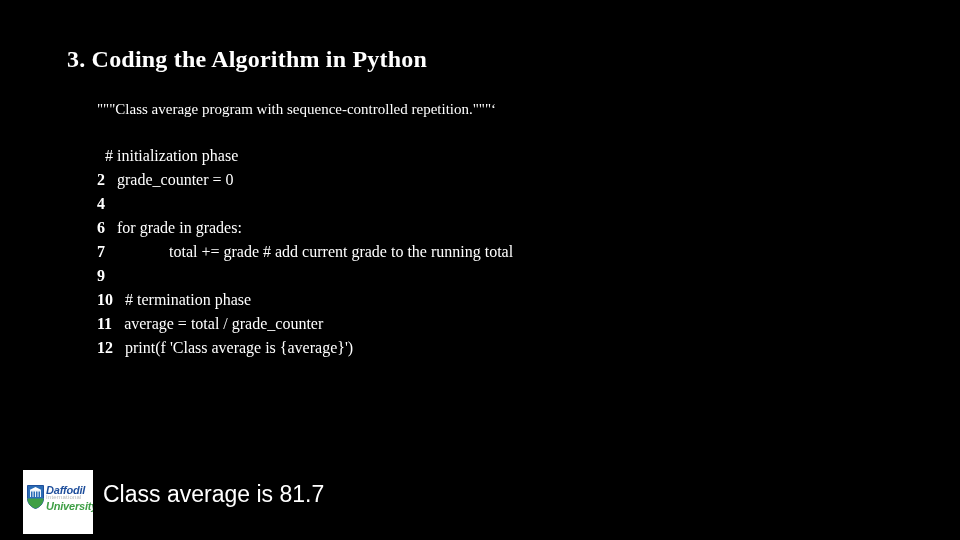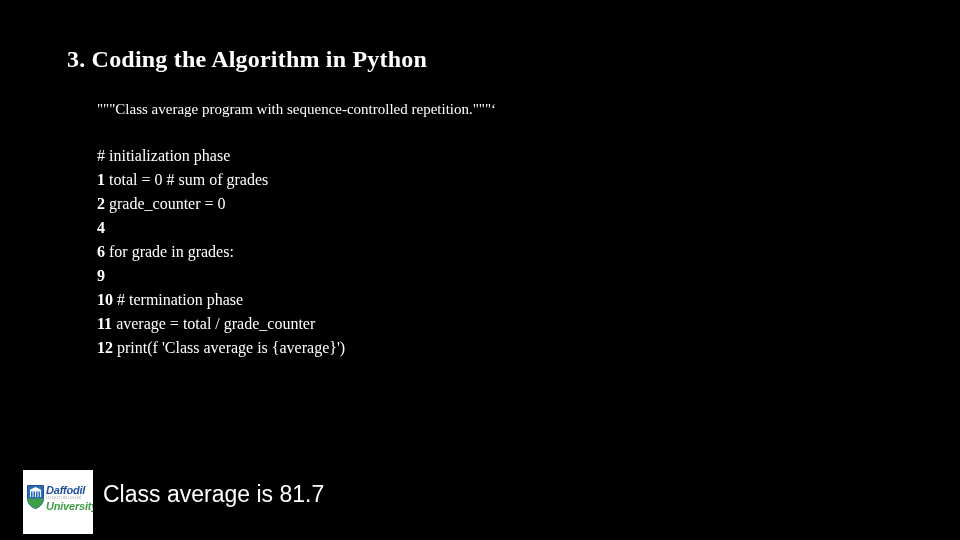--- a/index.html
+++ b/index.html
@@ -58,20 +58,21 @@
     font-size: 16px;
     color: #ffffff;
   }
   .ln {
     font-weight: bold;
     font-family: "Liberation Serif", "DejaVu Serif", serif;
   }
   .code-text {
     font-weight: normal;
     font-family: "Liberation Serif", "DejaVu Serif", serif;
+    margin-left: 8px;
   }
   .output-line {
     position: absolute;
     left: 103px;
     top: 481px;
     font-family: "Liberation Sans", "DejaVu Sans", sans-serif;
     font-size: 23px;
     line-height: 26px;
     color: #ffffff;
     white-space: nowrap;
@@ -147,24 +148,24 @@
 <body>
 
 <div class="slide">
 
   <div class="slide-title">3. Coding the Algorithm in Python</div>
 
   <div class="docstring">"""Class average program with sequence-controlled repetition."""‘</div>
 
   <div class="code-block">
       <span class="code-line"><span class="ln"></span><span></span><span class="code-text"># initialization phase</span></span>
-      <span class="code-line"><span class="ln">1</span><span> </span><span class="code-text">total = 0 # sum of grades</span></span>
       <span class="code-line"><span class="ln">2</span><span> </span><span class="code-text">grade_counter = 0</span></span>
       <span class="code-line"><span class="ln">4</span><span> </span><span class="code-text"></span></span>
       <span class="code-line"><span class="ln">6</span><span> </span><span class="code-text">for grade in grades:</span></span>
+      <span class="code-line"><span class="ln">7</span><span>    </span><span class="code-text">total += grade # add current grade to the running total</span></span>
       <span class="code-line"><span class="ln">9</span><span> </span><span class="code-text"></span></span>
       <span class="code-line"><span class="ln">10</span><span> </span><span class="code-text"># termination phase</span></span>
       <span class="code-line"><span class="ln">11</span><span> </span><span class="code-text">average = total / grade_counter</span></span>
       <span class="code-line"><span class="ln">12</span><span> </span><span class="code-text">print(f 'Class average is {average}')</span></span>
     </div>
 
   <div class="output-line">Class average is 81.7</div>
 
   <div class="logo-plate">
     <div class="logo-inner">

